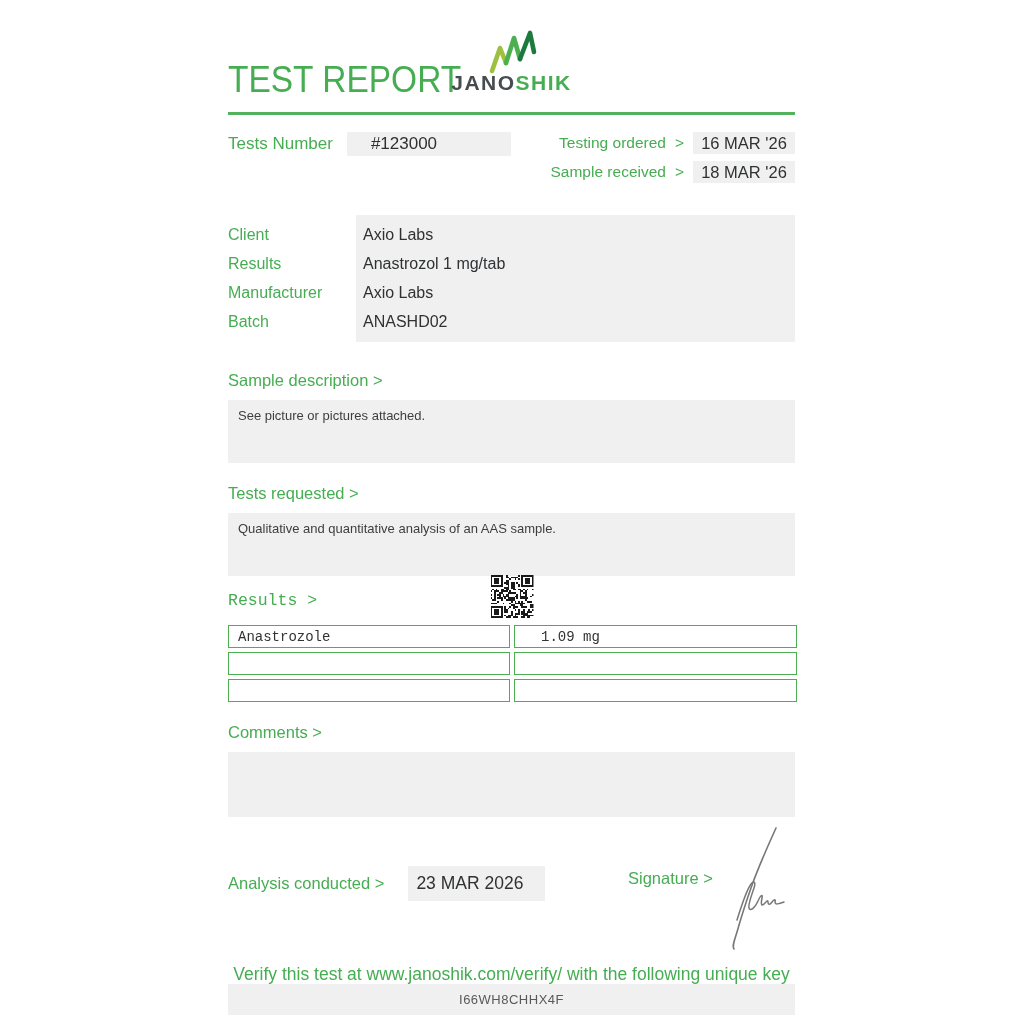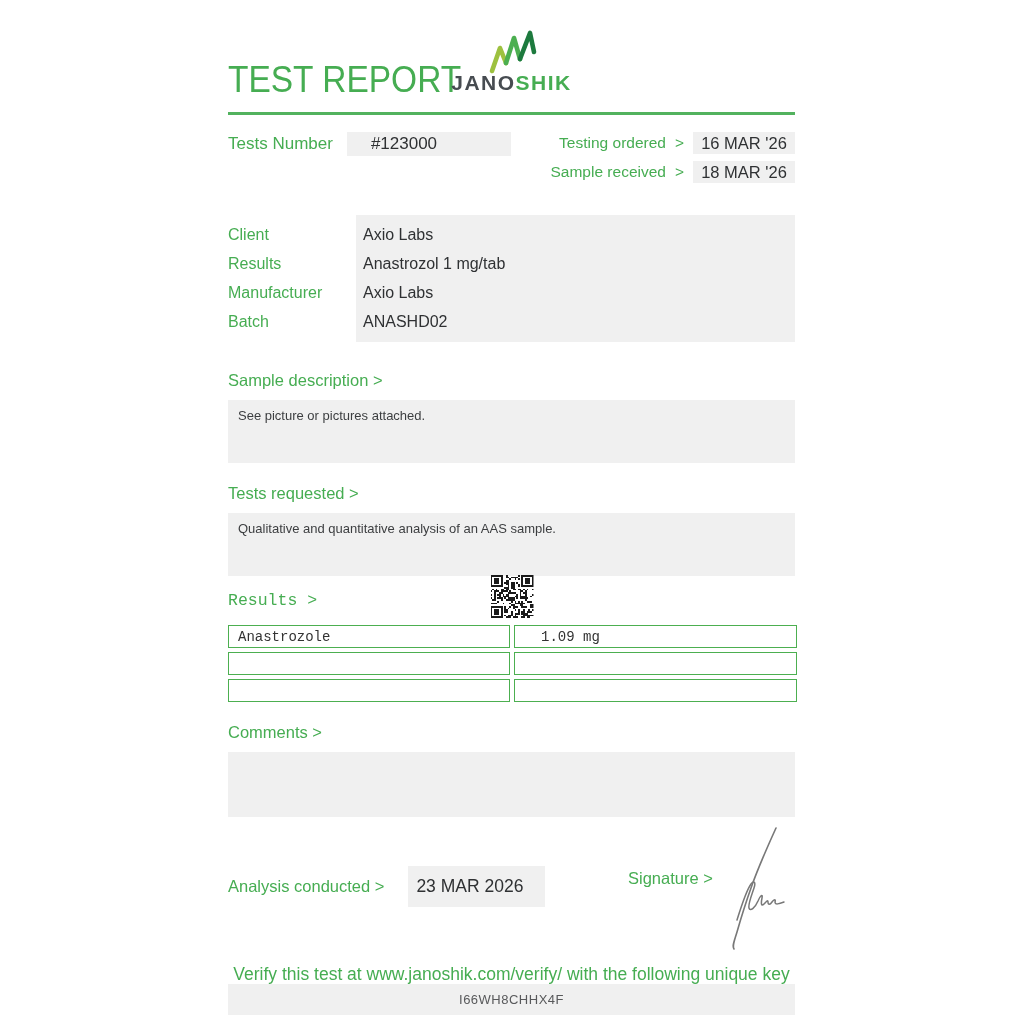--- a/index.html
+++ b/index.html
@@ -66,21 +66,21 @@
   .rtable{margin-top:14px;display:grid;grid-template-columns:282px 283px;gap:4px;}
   .cell{height:23px;border:1.6px solid var(--green-border);display:flex;align-items:center;
     font-size:14px;color:#333;background:#fff;}
   .cell.name{padding-left:9px;}
   .cell.val{padding-left:26px;}
 
   
   .footer-row{margin-top:49px;position:relative;height:97px;}
   .analysis{display:flex;align-items:center;gap:24px;}
   .analysis .lbl{font-size:16.5px;}
-  .analysis-box{width:137px;height:41px;background:var(--box-bg);display:flex;align-items:center;
+  .analysis-box{width:137px;height:35px;background:var(--box-bg);display:flex;align-items:center;
     padding-left:8px;font-size:17.5px;color:var(--text-dark);white-space:nowrap;}
   .sig-label{position:absolute;left:400px;top:3px;font-size:16.5px;color:var(--green);white-space:nowrap;}
   .sig-svg{position:absolute;left:478px;top:-40px;}
 
   .verify{margin-top:1px;text-align:center;color:var(--green);font-size:17.5px;line-height:20px;}
   .key-box{height:31px;background:var(--box-bg);display:flex;align-items:center;
     justify-content:center;font-size:13px;color:#58595b;letter-spacing:.5px;}
 </style>
 </head>
 <body>

